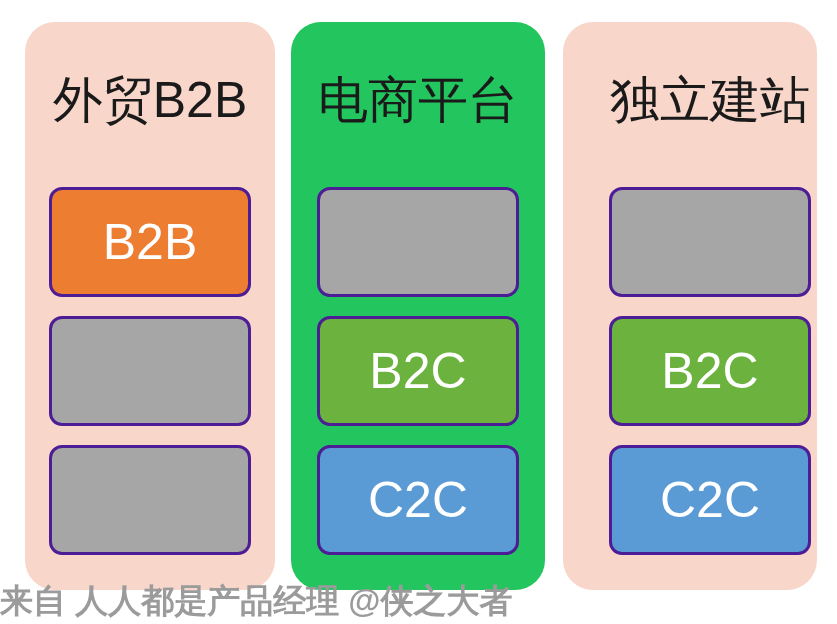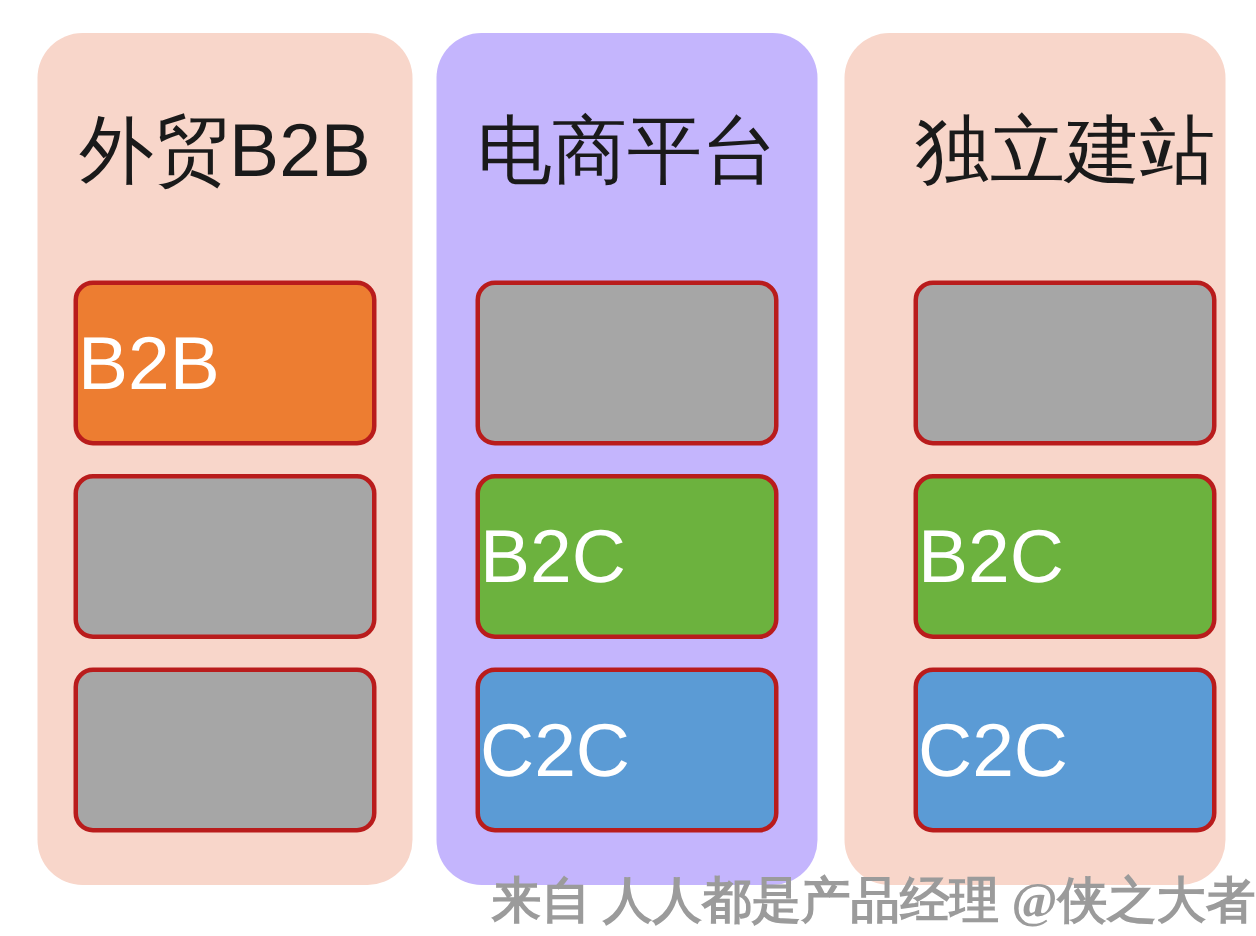--- a/index.html
+++ b/index.html
@@ -40,35 +40,36 @@
   }
   .boxes {
     margin-top: 55px;
     display: flex;
     flex-direction: column;
     gap: 19px;
   }
   .box {
     width: 196px;
     height: 104px;
-    border: 3px solid #b91c1c;
+    border: 3px solid #4c1d95;
     border-radius: 13px;
     display: flex;
     align-items: center;
+    justify-content: center;
     font-size: 50px;
     color: #ffffff;
     box-sizing: content-box;
   }
   .watermark {
     position: absolute;
     left: 0;
     right: 0;
     top: 582px;
-    text-align: right;
-    font-family: Liberation Serif, serif;
+    text-align: left;
+    font-family: Liberation Sans, sans-serif;
     font-weight: bold;
     font-size: 33px;
     line-height: 38px;
     white-space: nowrap;
   }
 </style>
 </head>
 <body>
 
 <div class="canvas">
@@ -81,21 +82,21 @@
       </div>
       <div class="box" style="background: rgb(166, 166, 166);">
         <span></span>
       </div>
       <div class="box" style="background: rgb(166, 166, 166);">
         <span></span>
       </div>
     </div>
   </div>
 
-  <div class="column col-2" style="background: #c4b5fd;">
+  <div class="column col-2" style="background: #22c55e;">
     <div class="column-title" style="color: rgb(26, 26, 26);">电商平台</div>
     <div class="boxes">
       <div class="box" style="background: rgb(166, 166, 166);">
         <span></span>
       </div>
       <div class="box" style="background: rgb(108, 178, 62);">
         <span>B2C</span>
       </div>
       <div class="box" style="background: rgb(91, 155, 213);">
         <span>C2C</span>

